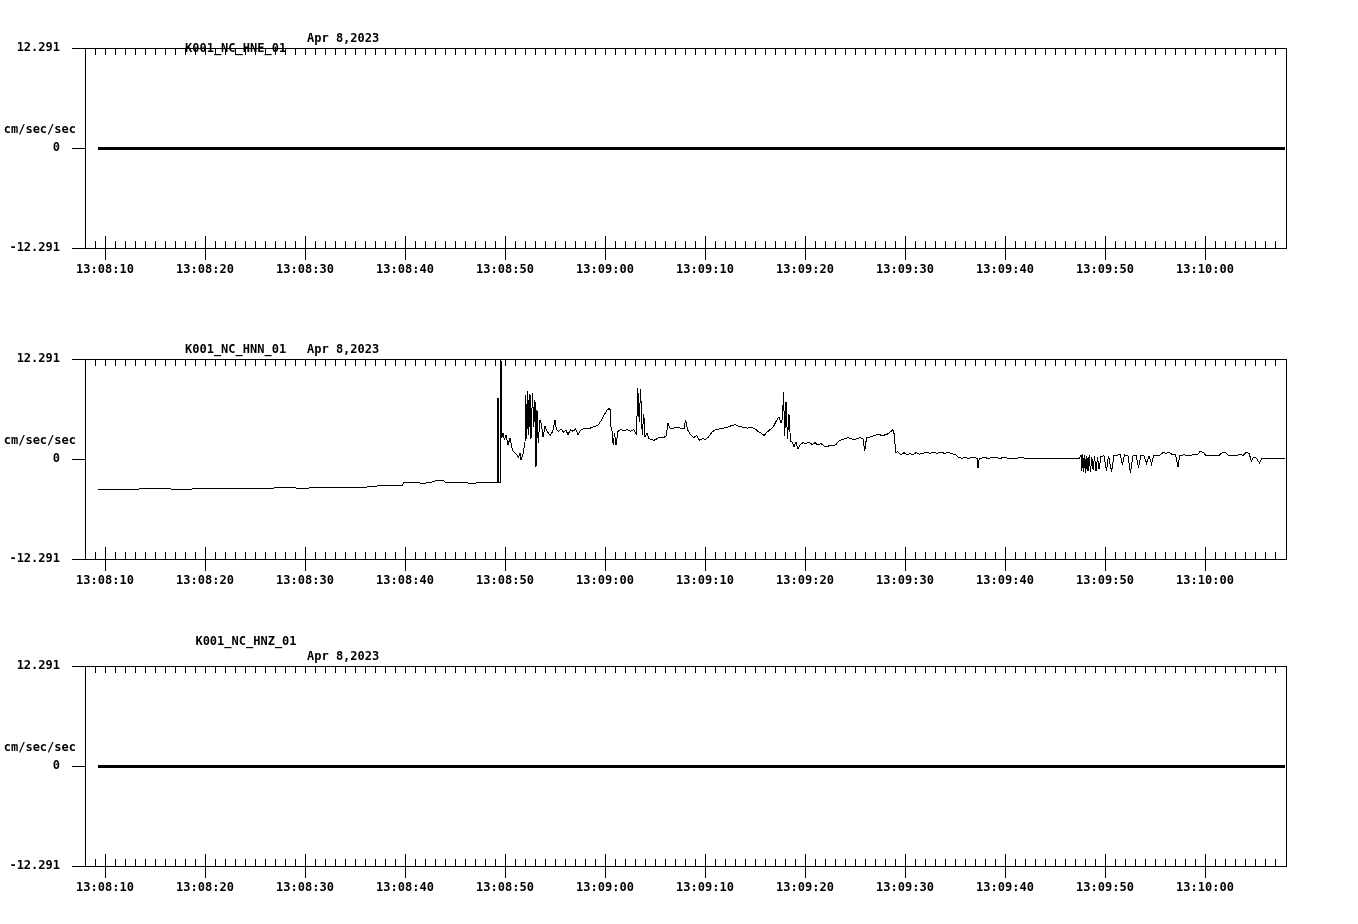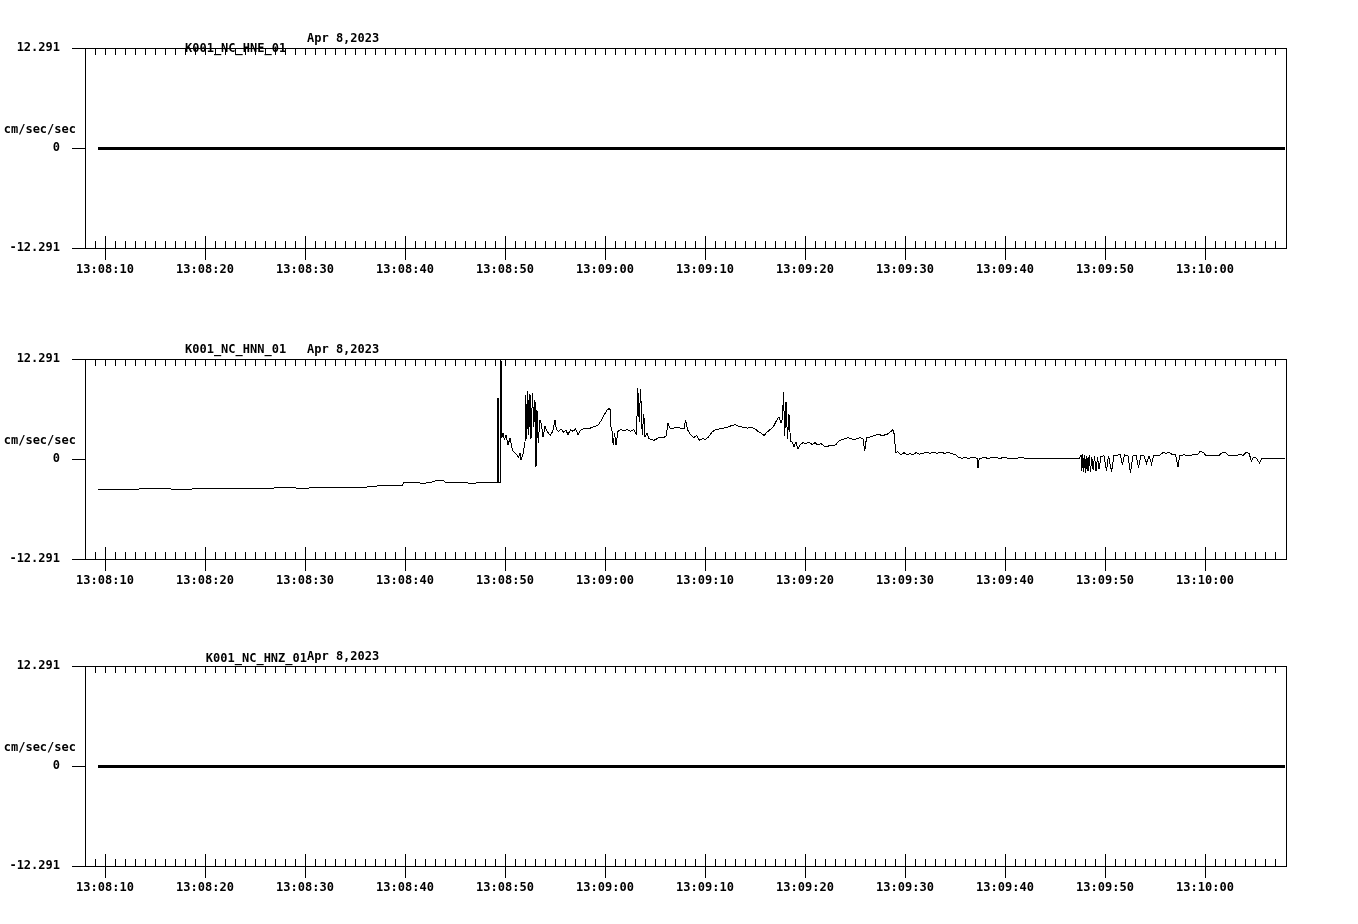--- a/index.html
+++ b/index.html
@@ -793,21 +793,21 @@
       <div class="lbl" style="left: 265px; top: 573px; width: 80px; text-align: center;">13:08:30</div>
       <div class="lbl" style="left: 365px; top: 573px; width: 80px; text-align: center;">13:08:40</div>
       <div class="lbl" style="left: 465px; top: 573px; width: 80px; text-align: center;">13:08:50</div>
       <div class="lbl" style="left: 565px; top: 573px; width: 80px; text-align: center;">13:09:00</div>
       <div class="lbl" style="left: 665px; top: 573px; width: 80px; text-align: center;">13:09:10</div>
       <div class="lbl" style="left: 765px; top: 573px; width: 80px; text-align: center;">13:09:20</div>
       <div class="lbl" style="left: 865px; top: 573px; width: 80px; text-align: center;">13:09:30</div>
       <div class="lbl" style="left: 965px; top: 573px; width: 80px; text-align: center;">13:09:40</div>
       <div class="lbl" style="left: 1065px; top: 573px; width: 80px; text-align: center;">13:09:50</div>
       <div class="lbl" style="left: 1165px; top: 573px; width: 80px; text-align: center;">13:10:00</div>
-      <div class="lbl" style="left: 185px; top: 651px; width: 122px; text-align: right;">K001_NC_HNZ_01</div>
+      <div class="lbl" style="left: 185px; top: 634px; width: 122px; text-align: center;">K001_NC_HNZ_01</div>
       <div class="lbl" style="left: 307px; top: 649px; width: 110px; text-align: left;">Apr 8,2023</div>
       <div class="lbl" style="left: 0px; top: 658px; width: 60px; text-align: right;">12.291</div>
       <div class="lbl" style="left: 0px; top: 740px; width: 76px; text-align: right;">cm/sec/sec</div>
       <div class="lbl" style="left: 0px; top: 758px; width: 60px; text-align: right;">0</div>
       <div class="lbl" style="left: 0px; top: 858px; width: 60px; text-align: right;">-12.291</div>
       <div class="lbl" style="left: 65px; top: 880px; width: 80px; text-align: center;">13:08:10</div>
       <div class="lbl" style="left: 165px; top: 880px; width: 80px; text-align: center;">13:08:20</div>
       <div class="lbl" style="left: 265px; top: 880px; width: 80px; text-align: center;">13:08:30</div>
       <div class="lbl" style="left: 365px; top: 880px; width: 80px; text-align: center;">13:08:40</div>
       <div class="lbl" style="left: 465px; top: 880px; width: 80px; text-align: center;">13:08:50</div>

